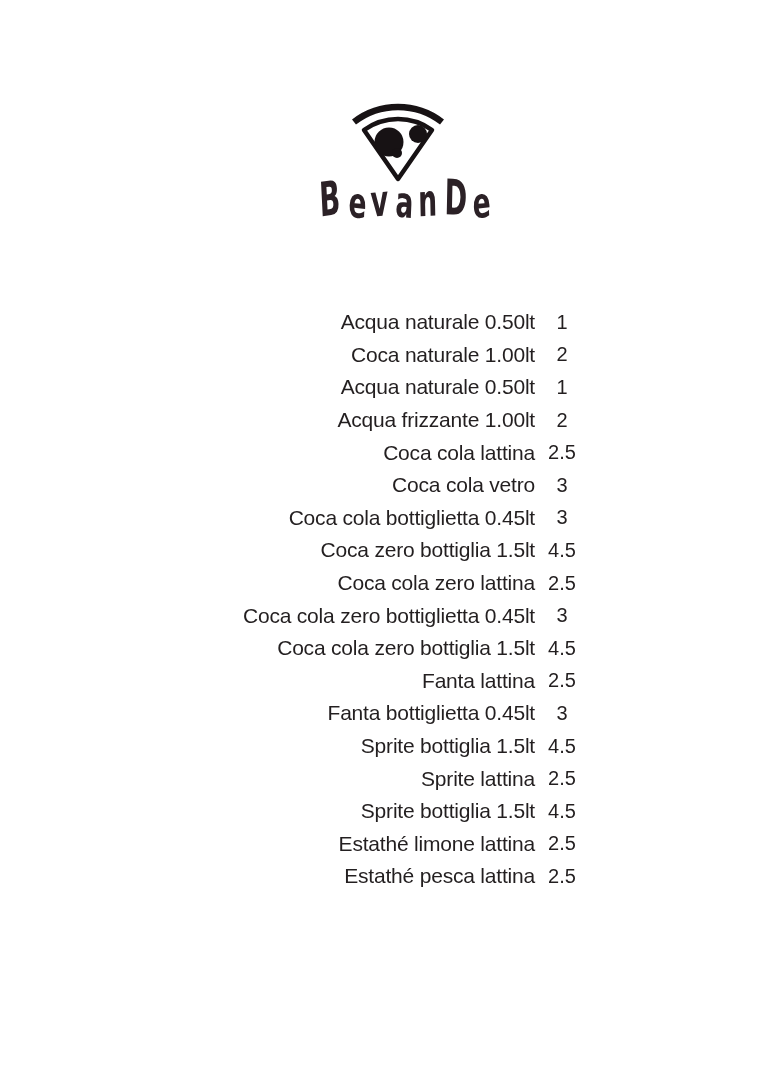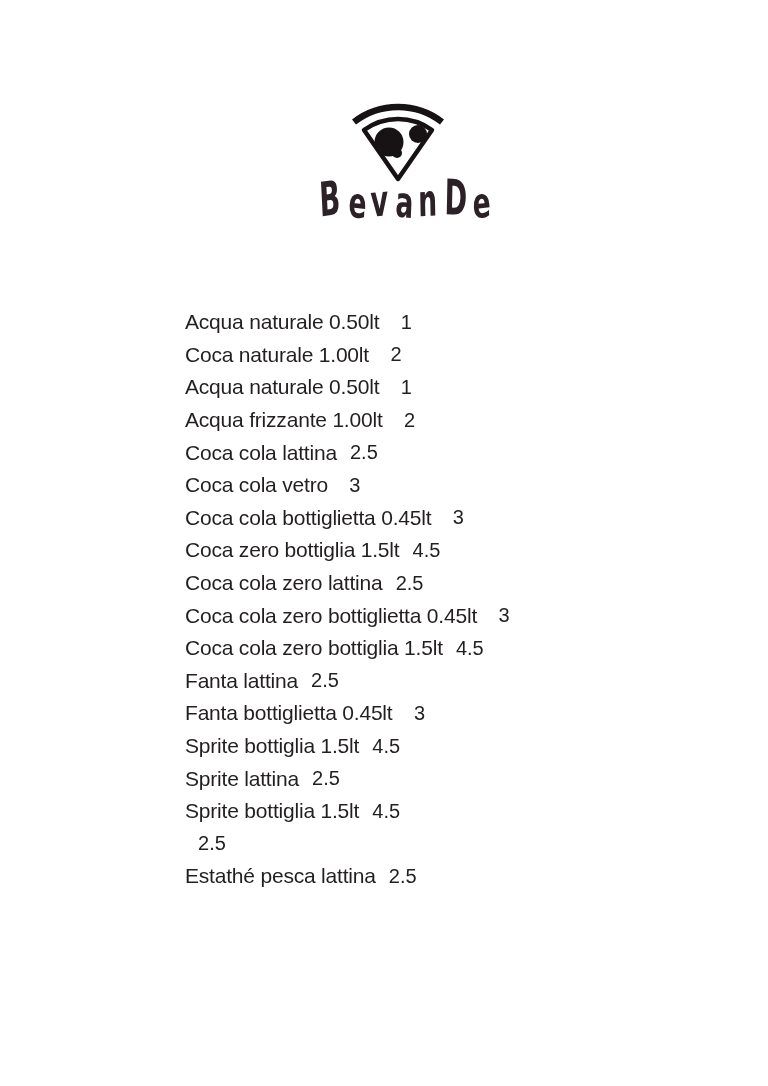--- a/index.html
+++ b/index.html
@@ -53,21 +53,21 @@
   
   .menu {
     position: absolute;
     left: 185px;
     top: 306px;
     width: 404px;
   }
   .row {
     display: flex;
     align-items: center;
-    justify-content: flex-start;
+    justify-content: flex-end;
     height: 32.6px;
   }
   .item-name {
     font-size: 21px;
     letter-spacing: -0.2px;
     color: var(--ink);
   }
   .item-price {
     width: 54px;
     text-align: center;
@@ -172,20 +172,21 @@
         <span class="item-name">Sprite lattina</span>
         <span class="item-price">2.5</span>
       </div>
 
       <div class="row">
         <span class="item-name">Sprite bottiglia 1.5lt</span>
         <span class="item-price">4.5</span>
       </div>
 
       <div class="row">
+        <span class="item-name">Estathé limone lattina</span>
         <span class="item-price">2.5</span>
       </div>
 
       <div class="row">
         <span class="item-name">Estathé pesca lattina</span>
         <span class="item-price">2.5</span>
       </div>
     </div>
 
 </div>

